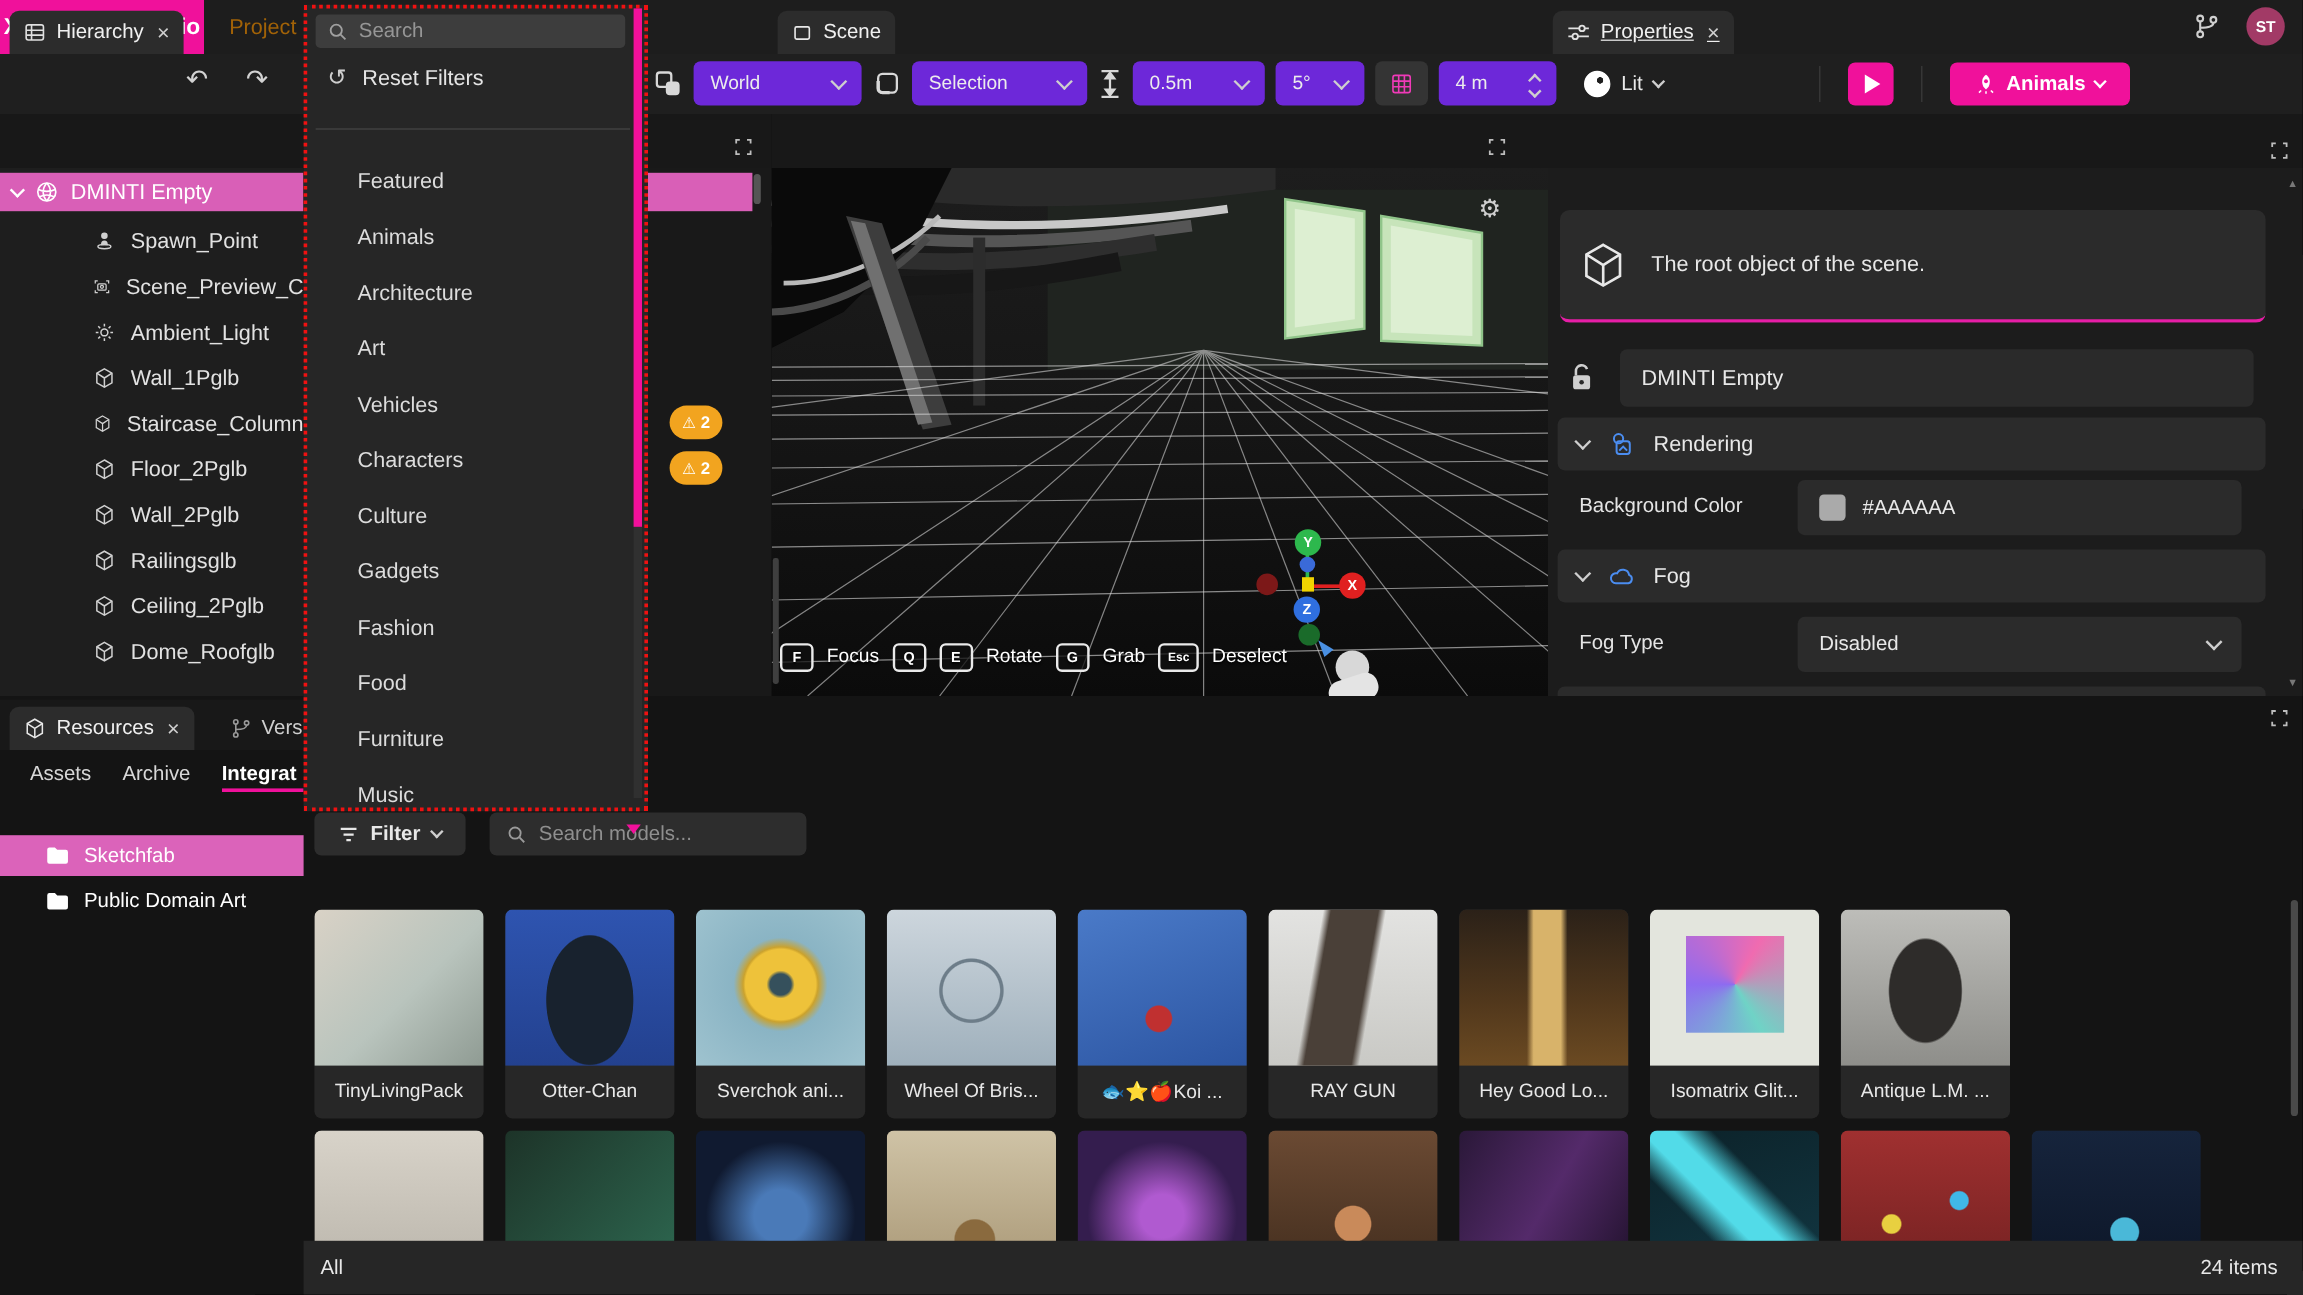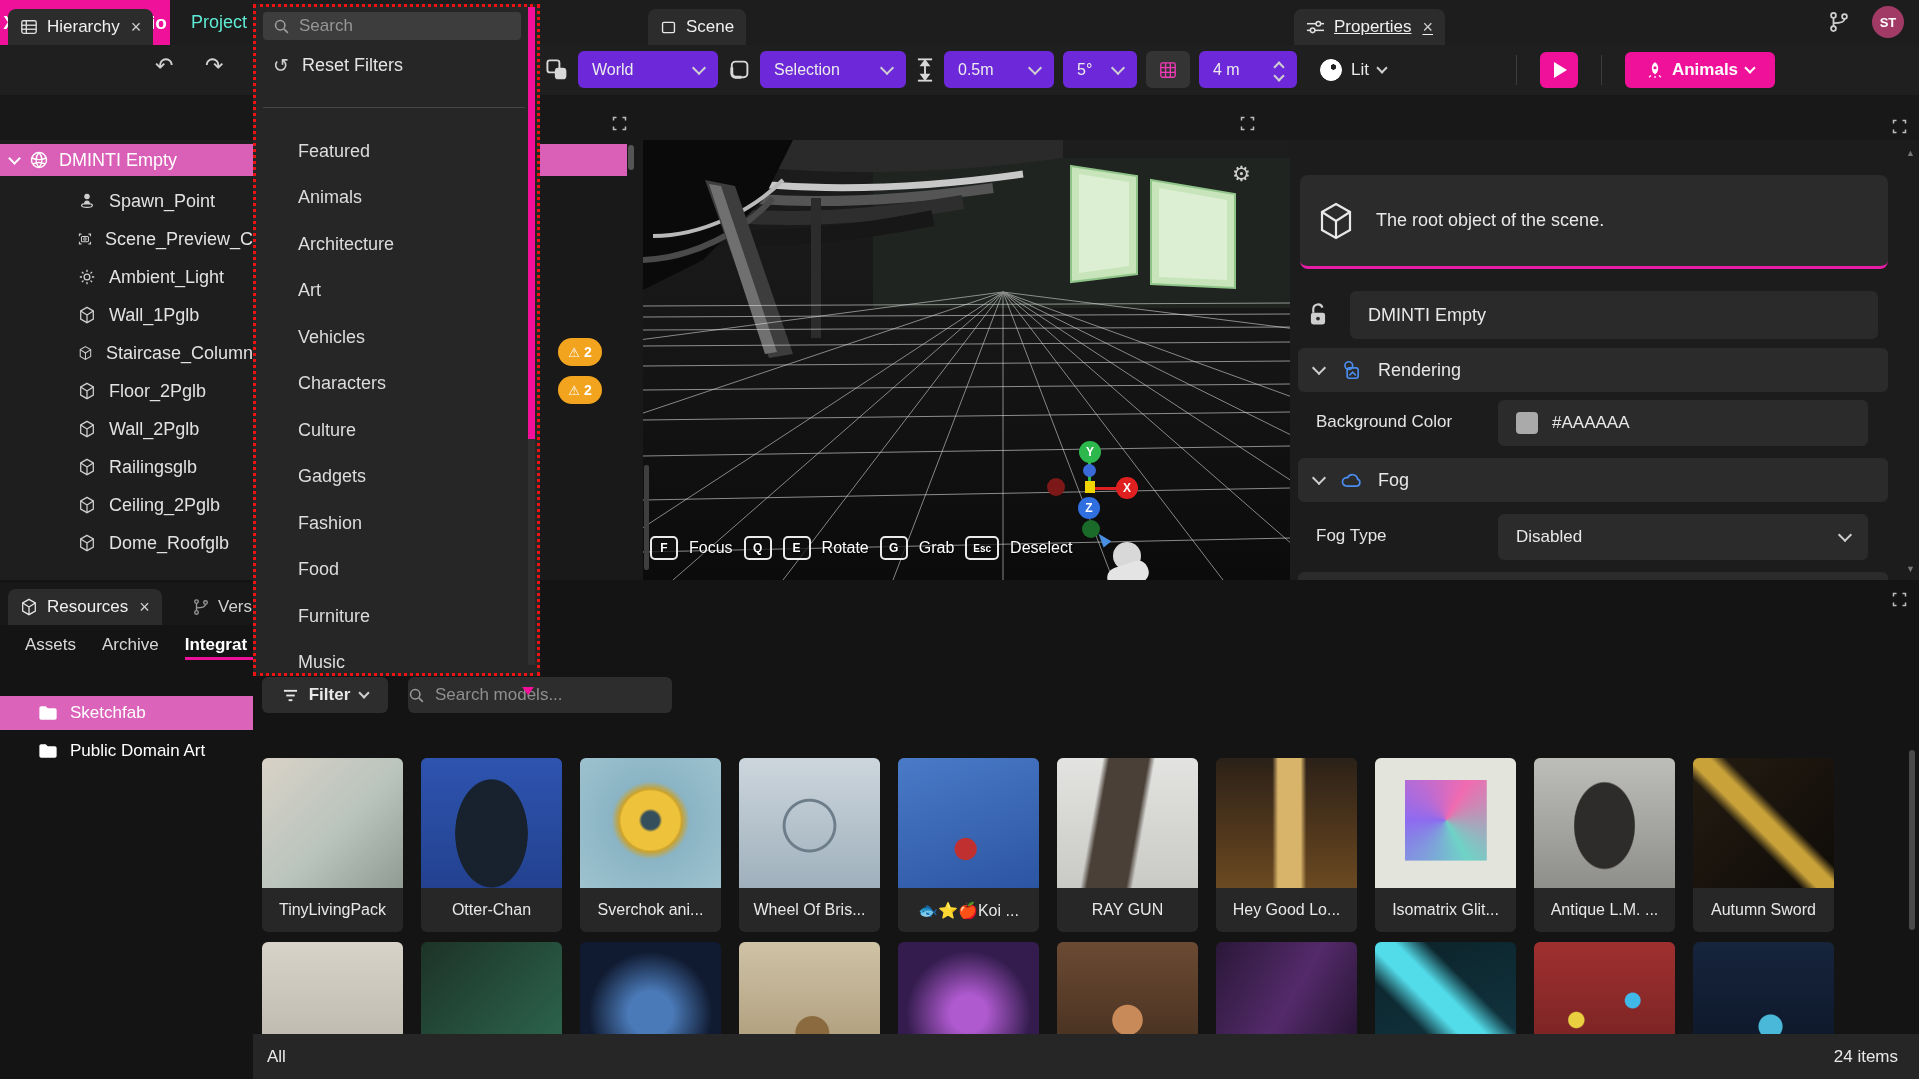--- a/index.html
+++ b/index.html
@@ -5,21 +5,21 @@
   html,body{margin:0;padding:0;background:#000;}
   .app{position:relative;width:1919px;height:1079px;overflow:hidden;background:#141414;
        font-family:"Liberation Sans",sans-serif;color:#e8e8e8;-webkit-font-smoothing:antialiased;}
   .abs{position:absolute;}
   .flex{display:flex;align-items:center;}
   .ic{display:inline-block;vertical-align:middle;}
   
   .topbar{left:0;top:0;width:1919px;height:45px;background:#1d1d1d;}
   .logo{left:0;top:0;width:170px;height:45px;background:#f0119b;color:#fff;font-size:19px;font-weight:bold;
         display:flex;align-items:center;justify-content:center;}
-  .menu-item{left:183px;top:0;height:45px;line-height:45px;font-size:18px;color:#5eead4;padding:0 8px;}
+  .menu-item{left:183px;top:0;height:45px;line-height:45px;font-size:18px;color:#a16207;padding:0 8px;}
   .avatar{left:1872px;top:6px;width:32px;height:32px;border-radius:50%;background:#a23a66;color:#fff;
           font-size:13px;font-weight:bold;display:flex;align-items:center;justify-content:center;}
   
   .toolbar{left:0;top:45px;width:1919px;height:50px;background:#1f1f1f;}
   .tool-strip{left:545px;top:51px;height:37px;display:flex;align-items:center;gap:9px;}
   .tbtn{height:37px;background:#6d28d9;border-radius:6px;display:flex;align-items:center;gap:10px;
         padding:0 14px;font-size:16px;color:#ececec;}
   .chev{width:8px;height:8px;border-right:2px solid #cfcfcf;border-bottom:2px solid #cfcfcf;
         transform:rotate(45deg);margin-top:-4px;}
   .chev.up{transform:rotate(-135deg);margin-top:4px;}
@@ -80,21 +80,21 @@
   .scroll-arrow{position:absolute;left:616px;font-size:9px;color:#787878;}
   
   .res-strip{left:0;top:583px;width:253px;height:42px;background:#181818;overflow:hidden;}
   .subtabs{left:0;top:630px;width:253px;height:30px;display:flex;gap:26px;padding-left:25px;font-size:17px;color:#d8d8d8;align-items:center;}
   .subtab-active{font-weight:bold;color:#fff;}
   .pink-underline{left:185px;top:657px;width:68px;height:3px;background:#f0119b;}
   .folder-row{left:0;width:253px;height:34px;display:flex;align-items:center;gap:12px;padding-left:38px;box-sizing:border-box;font-size:17px;color:#fff;}
   .filter-btn{left:262px;top:677px;width:126px;height:36px;background:#2d2d2d;border-radius:6px;
               display:flex;align-items:center;justify-content:center;gap:10px;font-size:17px;font-weight:bold;}
   .search-models{left:408px;top:677px;width:264px;height:36px;background:#2d2d2d;border-radius:6px;
-                 display:flex;align-items:center;gap:10px;box-sizing:border-box;font-size:17px;color:#8f8f8f;}
+                 display:flex;align-items:center;gap:10px;padding-left:14px;box-sizing:border-box;font-size:17px;color:#8f8f8f;}
   .cards-row{display:flex;gap:18px;position:absolute;left:262px;}
   .card{width:141px;background:#272727;border-radius:6px;overflow:hidden;flex:none;}
   .thumb{width:141px;height:130px;}
   .card-name{height:44px;display:flex;align-items:center;justify-content:center;font-size:16px;color:#e8e8e8;
              white-space:nowrap;overflow:hidden;padding:0 5px;}
   .footer{left:253px;top:1034px;width:1666px;height:45px;background:#262626;display:flex;align-items:center;
           justify-content:space-between;padding:0 21px 0 14px;box-sizing:border-box;font-size:17px;z-index:30;}
   .cards-scroll{left:1909px;top:750px;width:6px;height:180px;background:#4a4a4a;border-radius:3px;}
   
   .dropdown{left:253px;top:4px;width:287px;height:672px;background:#262626;border:3px dotted #f01111;
@@ -656,24 +656,20 @@
       <div class="card-name">Hey Good Lo...</div>
     </div>
     <div class="card">
       <div class="thumb" style="background:conic-gradient(from 30deg,#f06bb0,#6fd3c6,#8e6bf0,#f06bb0) 50% 45%/58% 62% no-repeat,#e3e5dd"></div>
       <div class="card-name">Isomatrix Glit...</div>
     </div>
     <div class="card">
       <div class="thumb" style="background:radial-gradient(ellipse 22% 34% at 50% 52%,#2e2c2a 96%,transparent),linear-gradient(180deg,#bdbdb9,#8e8e8a)"></div>
       <div class="card-name">Antique L.M. ...</div>
     </div>
-    <div class="card">
-      <div class="thumb" style="background:linear-gradient(45deg,transparent 40%,#c9a23a 46% 54%,transparent 60%),linear-gradient(135deg,#241c12,#0e0b07)"></div>
-      <div class="card-name">Autumn Sword</div>
-    </div>
   </div>
 
   <div class="cards-row" style="top:942px;">
     <div class="card">
         <div class="thumb" style="background:linear-gradient(#d8d3c9,#b8b3a9)"></div>
       </div>
     <div class="card">
         <div class="thumb" style="background:linear-gradient(135deg,#1d3328,#2e6a52)"></div>
       </div>
     <div class="card">

